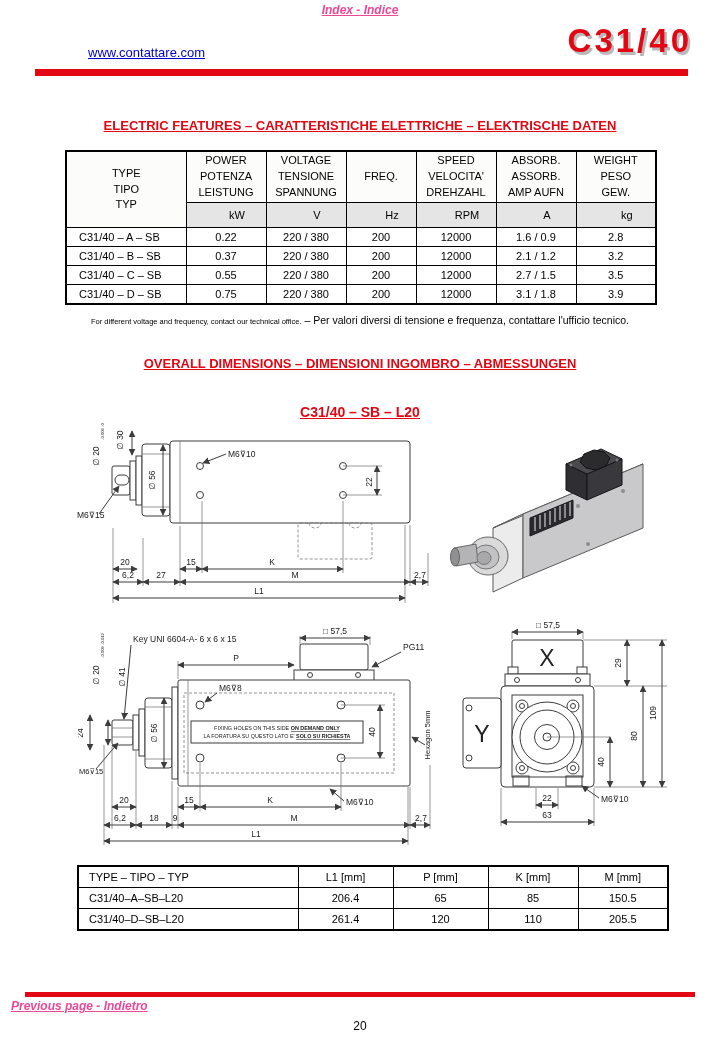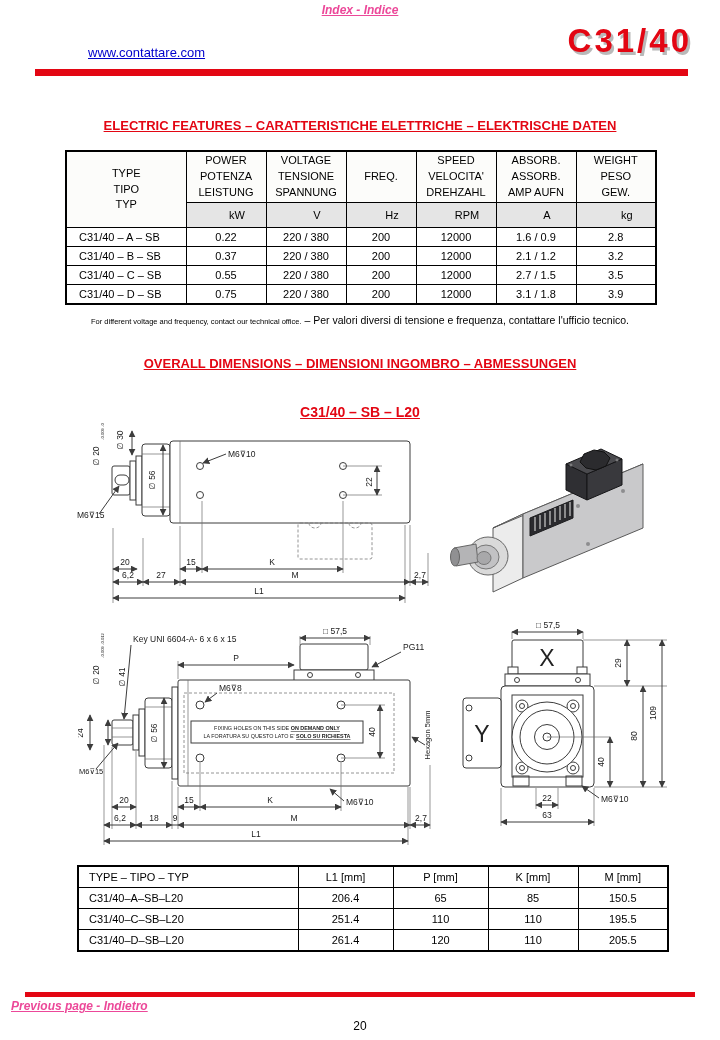--- a/index.html
+++ b/index.html
@@ -429,27 +429,20 @@
     <td>M [mm]</td>
   </tr>
   <tr>
     <td class="typecell">C31/40–A–SB–L20</td>
     <td>206.4</td>
     <td>65</td>
     <td>85</td>
     <td>150.5</td>
   </tr>
   <tr>
-    <td class="typecell">C31/40–C–SB–L20</td>
-    <td>251.4</td>
-    <td>110</td>
-    <td>110</td>
-    <td>195.5</td>
-  </tr>
-  <tr>
     <td class="typecell">C31/40–D–SB–L20</td>
     <td>261.4</td>
     <td>120</td>
     <td>110</td>
     <td>205.5</td>
   </tr>
 </tbody>
   </table>
 
 <div class="abs red-bar bar-footer"></div>

